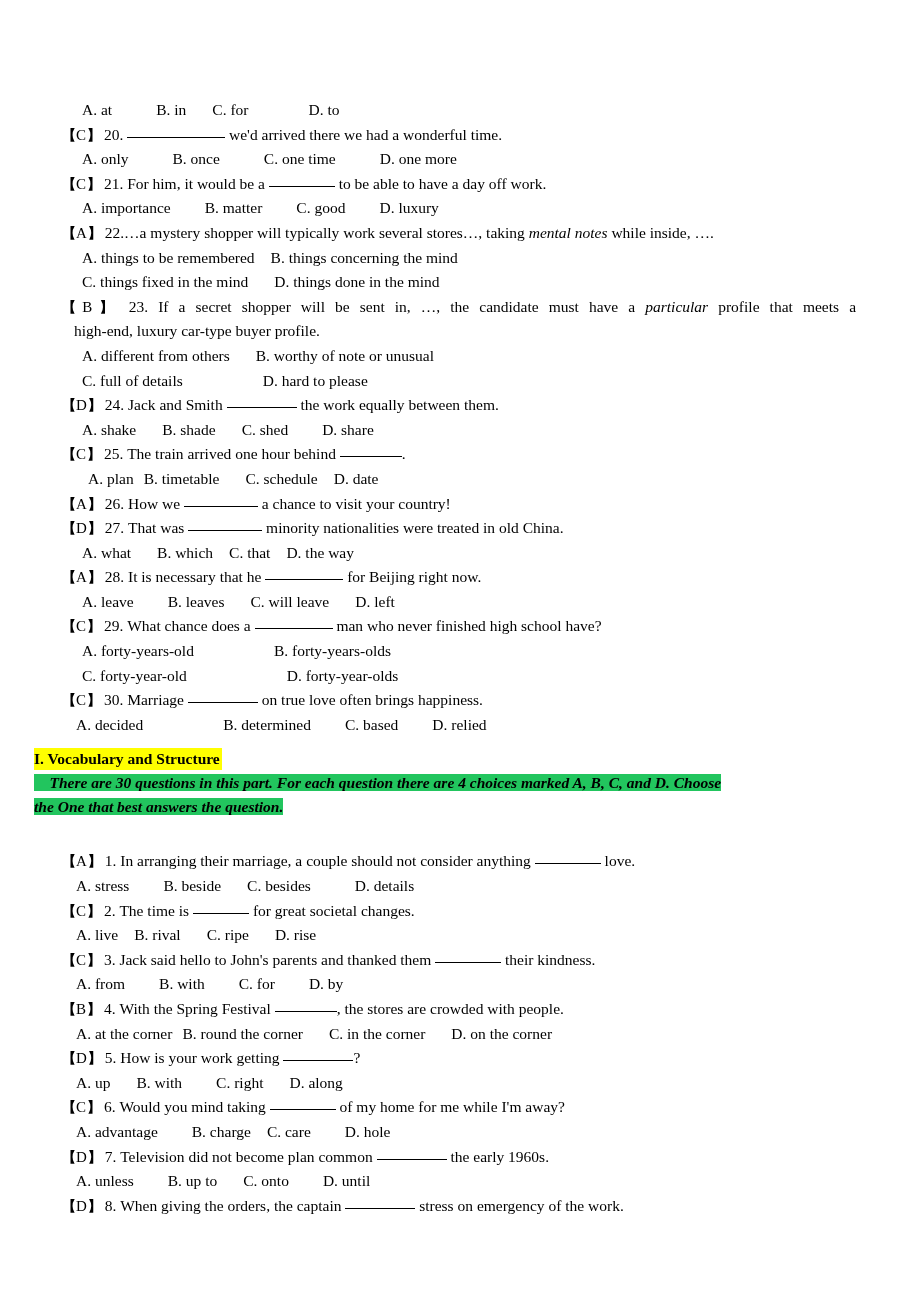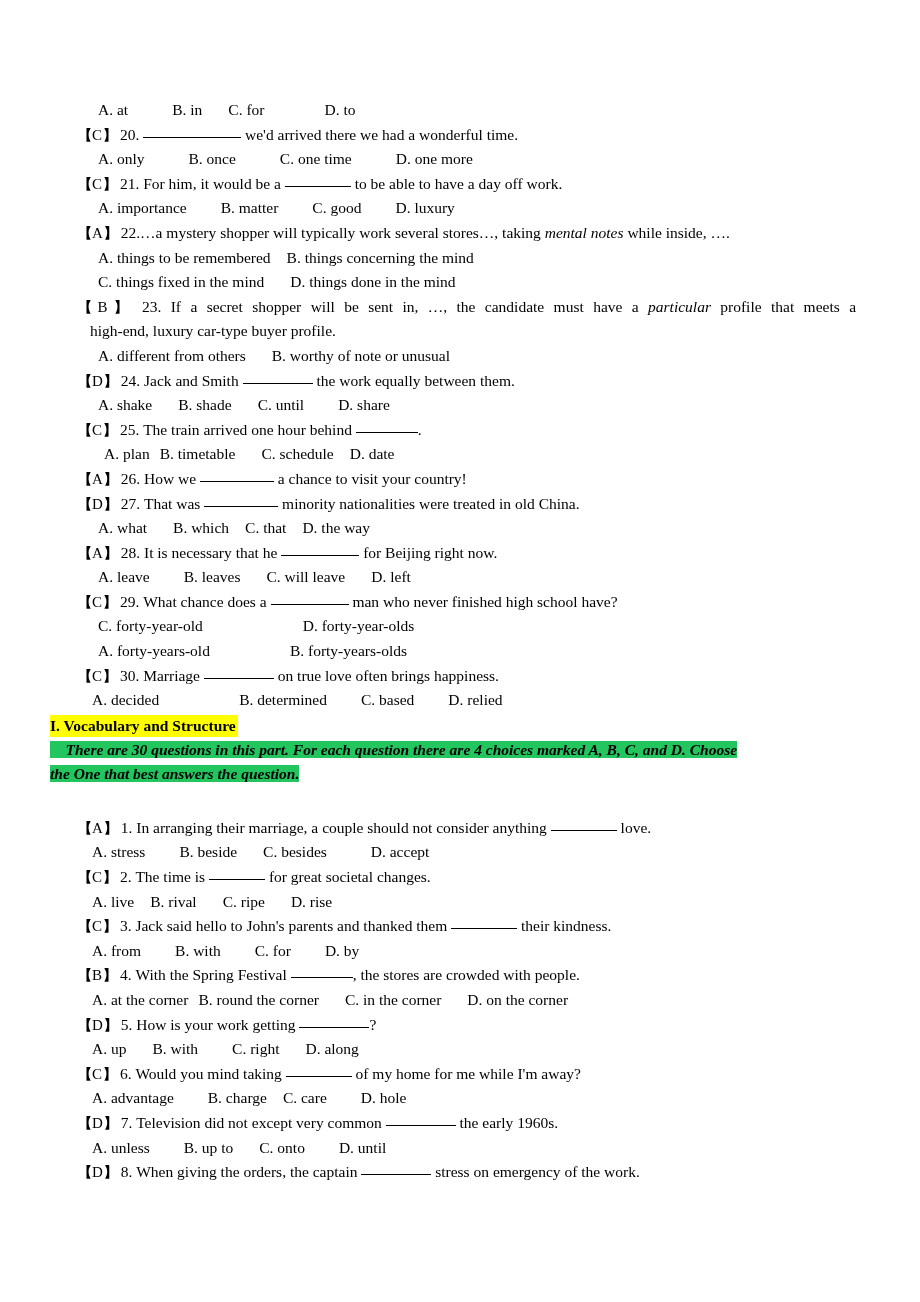--- a/index.html
+++ b/index.html
@@ -14,21 +14,21 @@
     font-family: "Liberation Serif", "DejaVu Serif", serif;
     color: #000000;
     font-size: 15.5px;
     overflow: hidden;
   }
   .page {
     position: relative;
     width: 920px;
     height: 954px;
     box-sizing: border-box;
-    padding: 98px 62px 0 64px;
+    padding: 98px 62px 0 48px;
   }
   
   .line {
     line-height: 24.6px;
     white-space: nowrap;
   }
   .q-line {
     padding-left: 14px;
   }
   .opt-line {
@@ -84,21 +84,21 @@
   .sp5 { display: inline-block; width: 34px; }
   .sp6 { display: inline-block; width: 80px; }
   .sp7 { display: inline-block; width: 10px; }
   
   .sec-head {
     font-weight: bold;
     background: #ffff00;
     display: inline-block;
     line-height: 20px;
     padding: 1px 2px 1px 0;
-    margin-top: 2px;
+    margin-top: 11px;
   }
   .sec-instr {
     white-space: normal;
     text-align: justify;
     text-align-last: left;
     line-height: 24px;
     margin-top: 1px;
     max-width: 742px;
   }
   .sec-instr span.hl {
@@ -155,30 +155,33 @@
 
   <div class="q-line-just">
     <span class="ans"><span class="brk">【</span><span class="lt">B</span><span class="brk">】</span></span>
     <span>23.</span>
     <span>If a secret shopper will be sent in, …, the candidate must have a </span><i>particular</i><span> profile that meets a</span>
   </div>
   <div class="line q-cont">high-end, luxury car-type buyer profile.</div>
   <div class="line opt-line">
     <span>A. different from others</span><span class="sp1"></span><span>B. worthy of note or unusual</span>
   </div>
+  <div class="line opt-line">
+    <span>C. full of details</span><span class="sp6"></span><span>D. hard to please</span>
+  </div>
 
   <div class="line q-line">
     <span class="ans"><span class="brk">【</span><span class="lt">D</span><span class="brk">】</span></span>
     <span>24.</span>
     <span>Jack and Smith</span>
     <span class="blank w7"></span>
     <span>the work equally between them.</span>
   </div>
   <div class="line opt-line">
-    <span>A. shake</span><span class="sp1"></span><span>B. shade</span><span class="sp1"></span><span>C. until</span><span class="sp5"></span><span>D. share</span>
+    <span>A. shake</span><span class="sp1"></span><span>B. shade</span><span class="sp1"></span><span>C. shed</span><span class="sp5"></span><span>D. share</span>
   </div>
 
   <div class="line q-line">
     <span class="ans"><span class="brk">【</span><span class="lt">C</span><span class="brk">】</span></span>
     <span>25.</span>
     <span>The train arrived one hour behind</span>
     <span class="blank w4"></span><span>.</span>
   </div>
   <div class="line opt-line-2" style="padding-left:40px">
     <span>A. plan</span><span class="sp7"></span><span>B. timetable</span><span class="sp1"></span><span>C. schedule</span><span class="sp4"></span><span>D. date</span>
@@ -215,24 +218,24 @@
   </div>
 
   <div class="line q-line">
     <span class="ans"><span class="brk">【</span><span class="lt">C</span><span class="brk">】</span></span>
     <span>29.</span>
     <span>What chance does a</span>
     <span class="blank w6"></span>
     <span>man who never finished high school have?</span>
   </div>
   <div class="line opt-line">
+    <span>A. forty-years-old</span><span class="sp6"></span><span>B. forty-years-olds</span>
+  </div>
+  <div class="line opt-line">
     <span>C. forty-year-old</span><span class="sp6"></span><span style="display:inline-block;width:20px"></span><span>D. forty-year-olds</span>
-  </div>
-  <div class="line opt-line">
-    <span>A. forty-years-old</span><span class="sp6"></span><span>B. forty-years-olds</span>
   </div>
 
   <div class="line q-line">
     <span class="ans"><span class="brk">【</span><span class="lt">C</span><span class="brk">】</span></span>
     <span>30.</span>
     <span>Marriage</span>
     <span class="blank w7"></span>
     <span>on true love often brings happiness.</span>
   </div>
   <div class="line opt-line-2">
@@ -250,21 +253,21 @@
   <div class="gap"></div>
 
   <div class="line q-line">
     <span class="ans"><span class="brk">【</span><span class="lt">A</span><span class="brk">】</span></span>
     <span>1.</span>
     <span>In arranging their marriage, a couple should not consider anything</span>
     <span class="blank w2"></span>
     <span>love.</span>
   </div>
   <div class="line opt-line-2">
-    <span>A. stress</span><span class="sp5"></span><span>B. beside</span><span class="sp1"></span><span>C. besides</span><span class="sp2"></span><span>D. accept</span>
+    <span>A. stress</span><span class="sp5"></span><span>B. beside</span><span class="sp1"></span><span>C. besides</span><span class="sp2"></span><span>D. details</span>
   </div>
 
   <div class="line q-line">
     <span class="ans"><span class="brk">【</span><span class="lt">C</span><span class="brk">】</span></span>
     <span>2.</span>
     <span>The time is</span>
     <span class="blank w5"></span>
     <span>for great societal changes.</span>
   </div>
   <div class="line opt-line-2">
@@ -309,21 +312,21 @@
     <span class="blank w2"></span>
     <span>of my home for me while I'm away?</span>
   </div>
   <div class="line opt-line-2">
     <span>A. advantage</span><span class="sp5"></span><span>B. charge</span><span class="sp4"></span><span>C. care</span><span class="sp5"></span><span>D. hole</span>
   </div>
 
   <div class="line q-line">
     <span class="ans"><span class="brk">【</span><span class="lt">D</span><span class="brk">】</span></span>
     <span>7.</span>
-    <span>Television did not except very common</span>
+    <span>Television did not become plan common</span>
     <span class="blank w7"></span>
     <span>the early 1960s.</span>
   </div>
   <div class="line opt-line-2">
     <span>A. unless</span><span class="sp5"></span><span>B. up to</span><span class="sp1"></span><span>C. onto</span><span class="sp5"></span><span>D. until</span>
   </div>
 
   <div class="line q-line">
     <span class="ans"><span class="brk">【</span><span class="lt">D</span><span class="brk">】</span></span>
     <span>8.</span>

